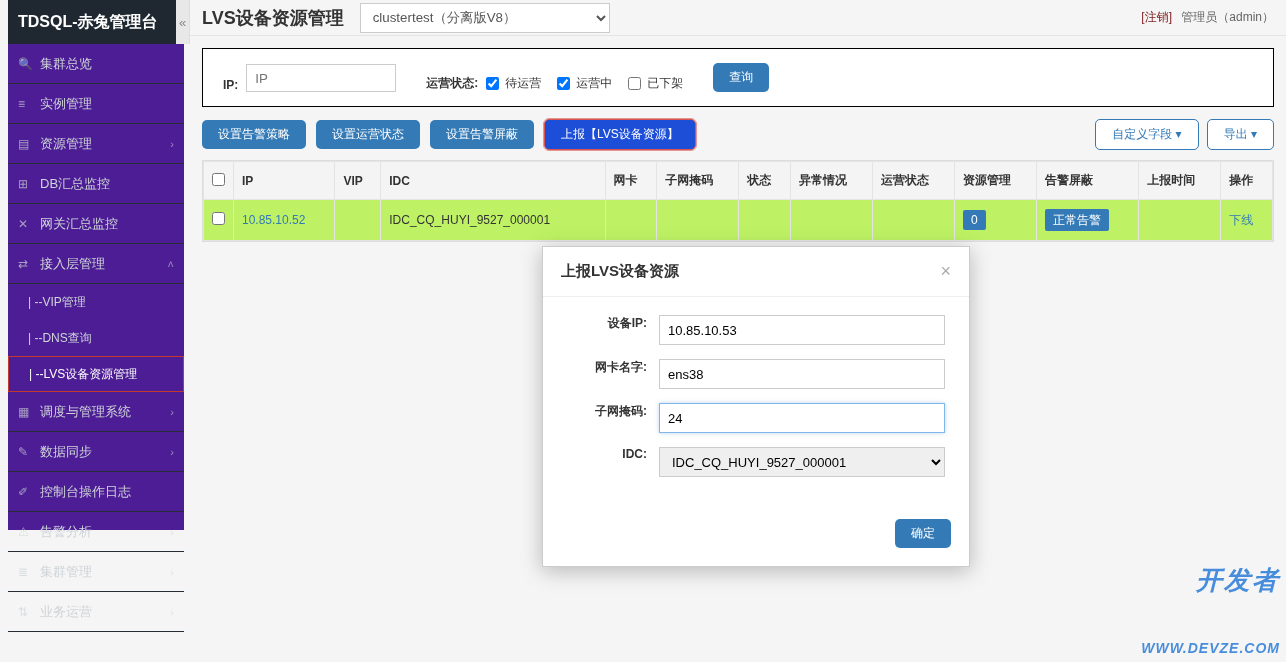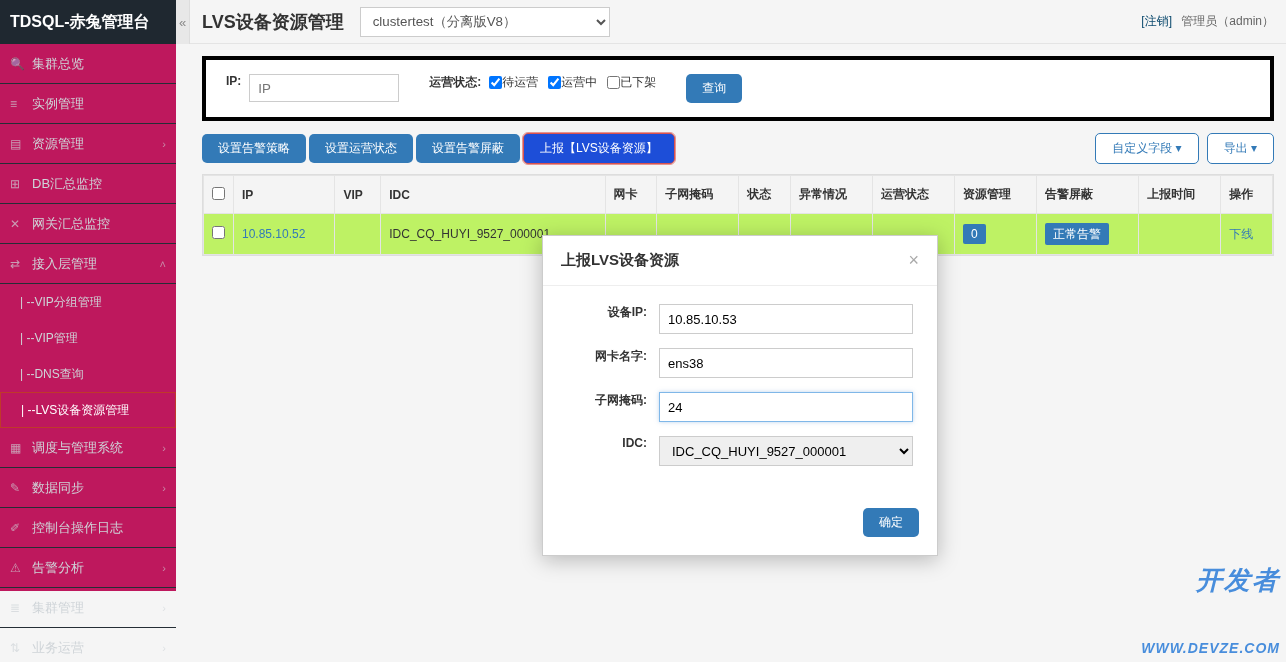--- a/index.html
+++ b/index.html
@@ -1,58 +1,58 @@
 <!DOCTYPE html>
 <html><head>
 <meta charset="utf-8">
 <style>
 * { margin: 0; padding: 0; box-sizing: border-box; }
 body { font-family: "Microsoft YaHei", Arial, sans-serif; font-size: 13px; color: #333; background: #f5f5f5; width: 1286px; height: 662px; overflow: hidden; position: relative; }
 
-.sidebar { position: absolute; left: 0; top: 0; width: 176px; height: 591px; background: #be185d; color: #cfd4d8; }
+.sidebar { position: absolute; left: 8px; top: 0; width: 176px; height: 530px; background: #4c1d95; color: #cfd4d8; }
 .sidebar-header { height: 44px; background: #1f2830; color: #fff; font-weight: bold; font-size: 16px; display: flex; align-items: center; padding: 0 10px; }
 .collapse-btn { position: absolute; left: 176px; top: 0; width: 14px; height: 44px; background: #e8e8e8; display: flex; align-items: center; justify-content: center; color: #888; cursor: pointer; border-right: 1px solid #ddd; }
 .nav-item { height: 40px; display: flex; align-items: center; padding: 0 10px; cursor: pointer; border-bottom: 1px solid #252e36; position: relative; }
 .nav-item .icon { width: 16px; margin-right: 6px; font-size: 12px; opacity: 0.7; }
 .nav-item .chev { position: absolute; right: 10px; font-size: 11px; opacity: 0.6; }
 .nav-sub { padding-left: 20px; height: 36px; display: flex; align-items: center; cursor: pointer; font-size: 12px; }
 .nav-sub.active { border: 1px solid #c0392b; color: #fff; }
 
 .main { position: absolute; left: 190px; top: 0; right: 0; height: 662px; }
-.page-header { height: 44px; display: flex; align-items: center; padding: 0 12px; border-bottom: 1px solid #e4e4e4; background: #f5f5f5; }
+.page-header { height: 36px; display: flex; align-items: center; padding: 0 12px; border-bottom: 1px solid #e4e4e4; background: #f5f5f5; }
 .page-title { font-size: 18px; font-weight: bold; color: #333; margin-right: 16px; }
 .cluster-select { height: 30px; width: 250px; background: #fff; border: 1px solid #ccc; padding: 0 8px; color: #555; }
 .header-right { margin-left: auto; font-size: 12px; color: #666; }
-.header-right .logout { color: #0c4a6e; margin-right: 6px; }
-
-.filter-bar { background: #fff; margin: 12px; padding: 14px 20px; display: flex; align-items: flex-start; border: 4px solid #000000; }
+.header-right .logout { color: #7f1d1d; margin-right: 6px; }
+
+.filter-bar { background: #fff; margin: 12px; padding: 14px 20px; display: flex; align-items: flex-end; border: 1px solid #000000; }
 .filter-bar label { margin-right: 8px; color: #333; font-weight: bold; font-size: 12px; }
 .ip-input { width: 150px; height: 28px; border: 1px solid #ccc; padding: 0 8px; margin-right: 30px; }
-.chk-group { display: flex; align-items: center; margin-right: 20px; }
+.chk-group { display: flex; align-items: center; gap: 6px; margin-right: 20px; }
 .chk-group span { margin-right: 10px; font-size: 12px; }
 .btn { border: none; padding: 6px 16px; cursor: pointer; font-size: 12px; border-radius: 5px; }
 .btn-primary { background: #337ab7; color: #fff; }
 .btn-outline { background: #fff; border: 1px solid #337ab7; color: #337ab7; }
 
-.action-bar { margin: 0 12px 10px; display: flex; align-items: center; gap: 3px; }
+.action-bar { margin: 0 12px 10px; display: flex; align-items: center; gap: 10px; }
 .action-bar .right-actions { margin-left: auto; display: flex; gap: 8px; }
 .btn-report { background: #1d4ed8; color: #fff; border: 1px solid #d9534f; outline: 1px solid rgba(217,83,79,0.6); }
 
 .table-wrap { margin: 0 12px; background: #fff; border: 1px solid #ddd; }
 .tbl { width: 100%; border-collapse: collapse; }
 .tbl th, .tbl td { border: 1px solid #e4e4e4; padding: 10px 8px; text-align: left; font-size: 12px; }
 .tbl th { background: #f4f4f4; font-weight: bold; }
 .tbl td { background: #bef264; }
 .link { color: #337ab7; cursor: pointer; }
 .badge-count { background: #337ab7; color: #fff; padding: 3px 8px; border-radius: 2px; display: inline-block; }
 .badge-normal { background: #337ab7; color: #fff; padding: 4px 8px; border-radius: 2px; }
 
 
 .modal-mask { position: absolute; left: 0; top: 0; width: 1286px; height: 662px; }
-.modal { position: absolute; left: 542px; top: 235px; width: 396px; background: #fff; border: 1px solid #ccc; box-shadow: 0 4px 20px rgba(0,0,0,0.25); }
+.modal { position: absolute; left: 542px; top: 246px; width: 428px; background: #fff; border: 1px solid #ccc; box-shadow: 0 4px 20px rgba(0,0,0,0.25); }
 .modal-header { padding: 14px 18px; border-bottom: 1px solid #eee; display: flex; align-items: center; }
 .modal-title { font-size: 15px; font-weight: bold; }
 .modal-close { margin-left: auto; color: #aaa; font-size: 18px; cursor: pointer; }
 .modal-body { padding: 18px 24px; }
 .form-row { display: flex; margin-bottom: 14px; }
 .form-row label { width: 80px; text-align: right; margin-right: 12px; font-weight: bold; font-size: 12px; }
 .form-row input, .form-row select { flex: 1; height: 30px; border: 1px solid #ccc; padding: 0 8px; font-size: 13px; }
 .form-row input.focused { border-color: #7fb7e8; box-shadow: 0 0 4px rgba(120,170,220,0.5); background: #fff; }
 .modal-footer { padding: 10px 18px 18px; display: flex; justify-content: flex-end; }
 
@@ -85,21 +85,20 @@
   </div>
   <div class="nav-item">
     <span class="icon">✕</span>
     <span>网关汇总监控</span>
   </div>
   <div class="nav-item">
     <span class="icon">⇄</span>
     <span>接入层管理</span>
     <span class="chev">˄</span>
   </div>
-  <div class="nav-sub">| --VIP分组管理</div>
   <div class="nav-sub">| --VIP管理</div>
   <div class="nav-sub">| --DNS查询</div>
   <div class="nav-sub active">| --LVS设备资源管理</div>
 
   <div class="nav-item">
     <span class="icon">▦</span>
     <span>调度与管理系统</span>
     <span class="chev">›</span>
   </div>
   <div class="nav-item">

